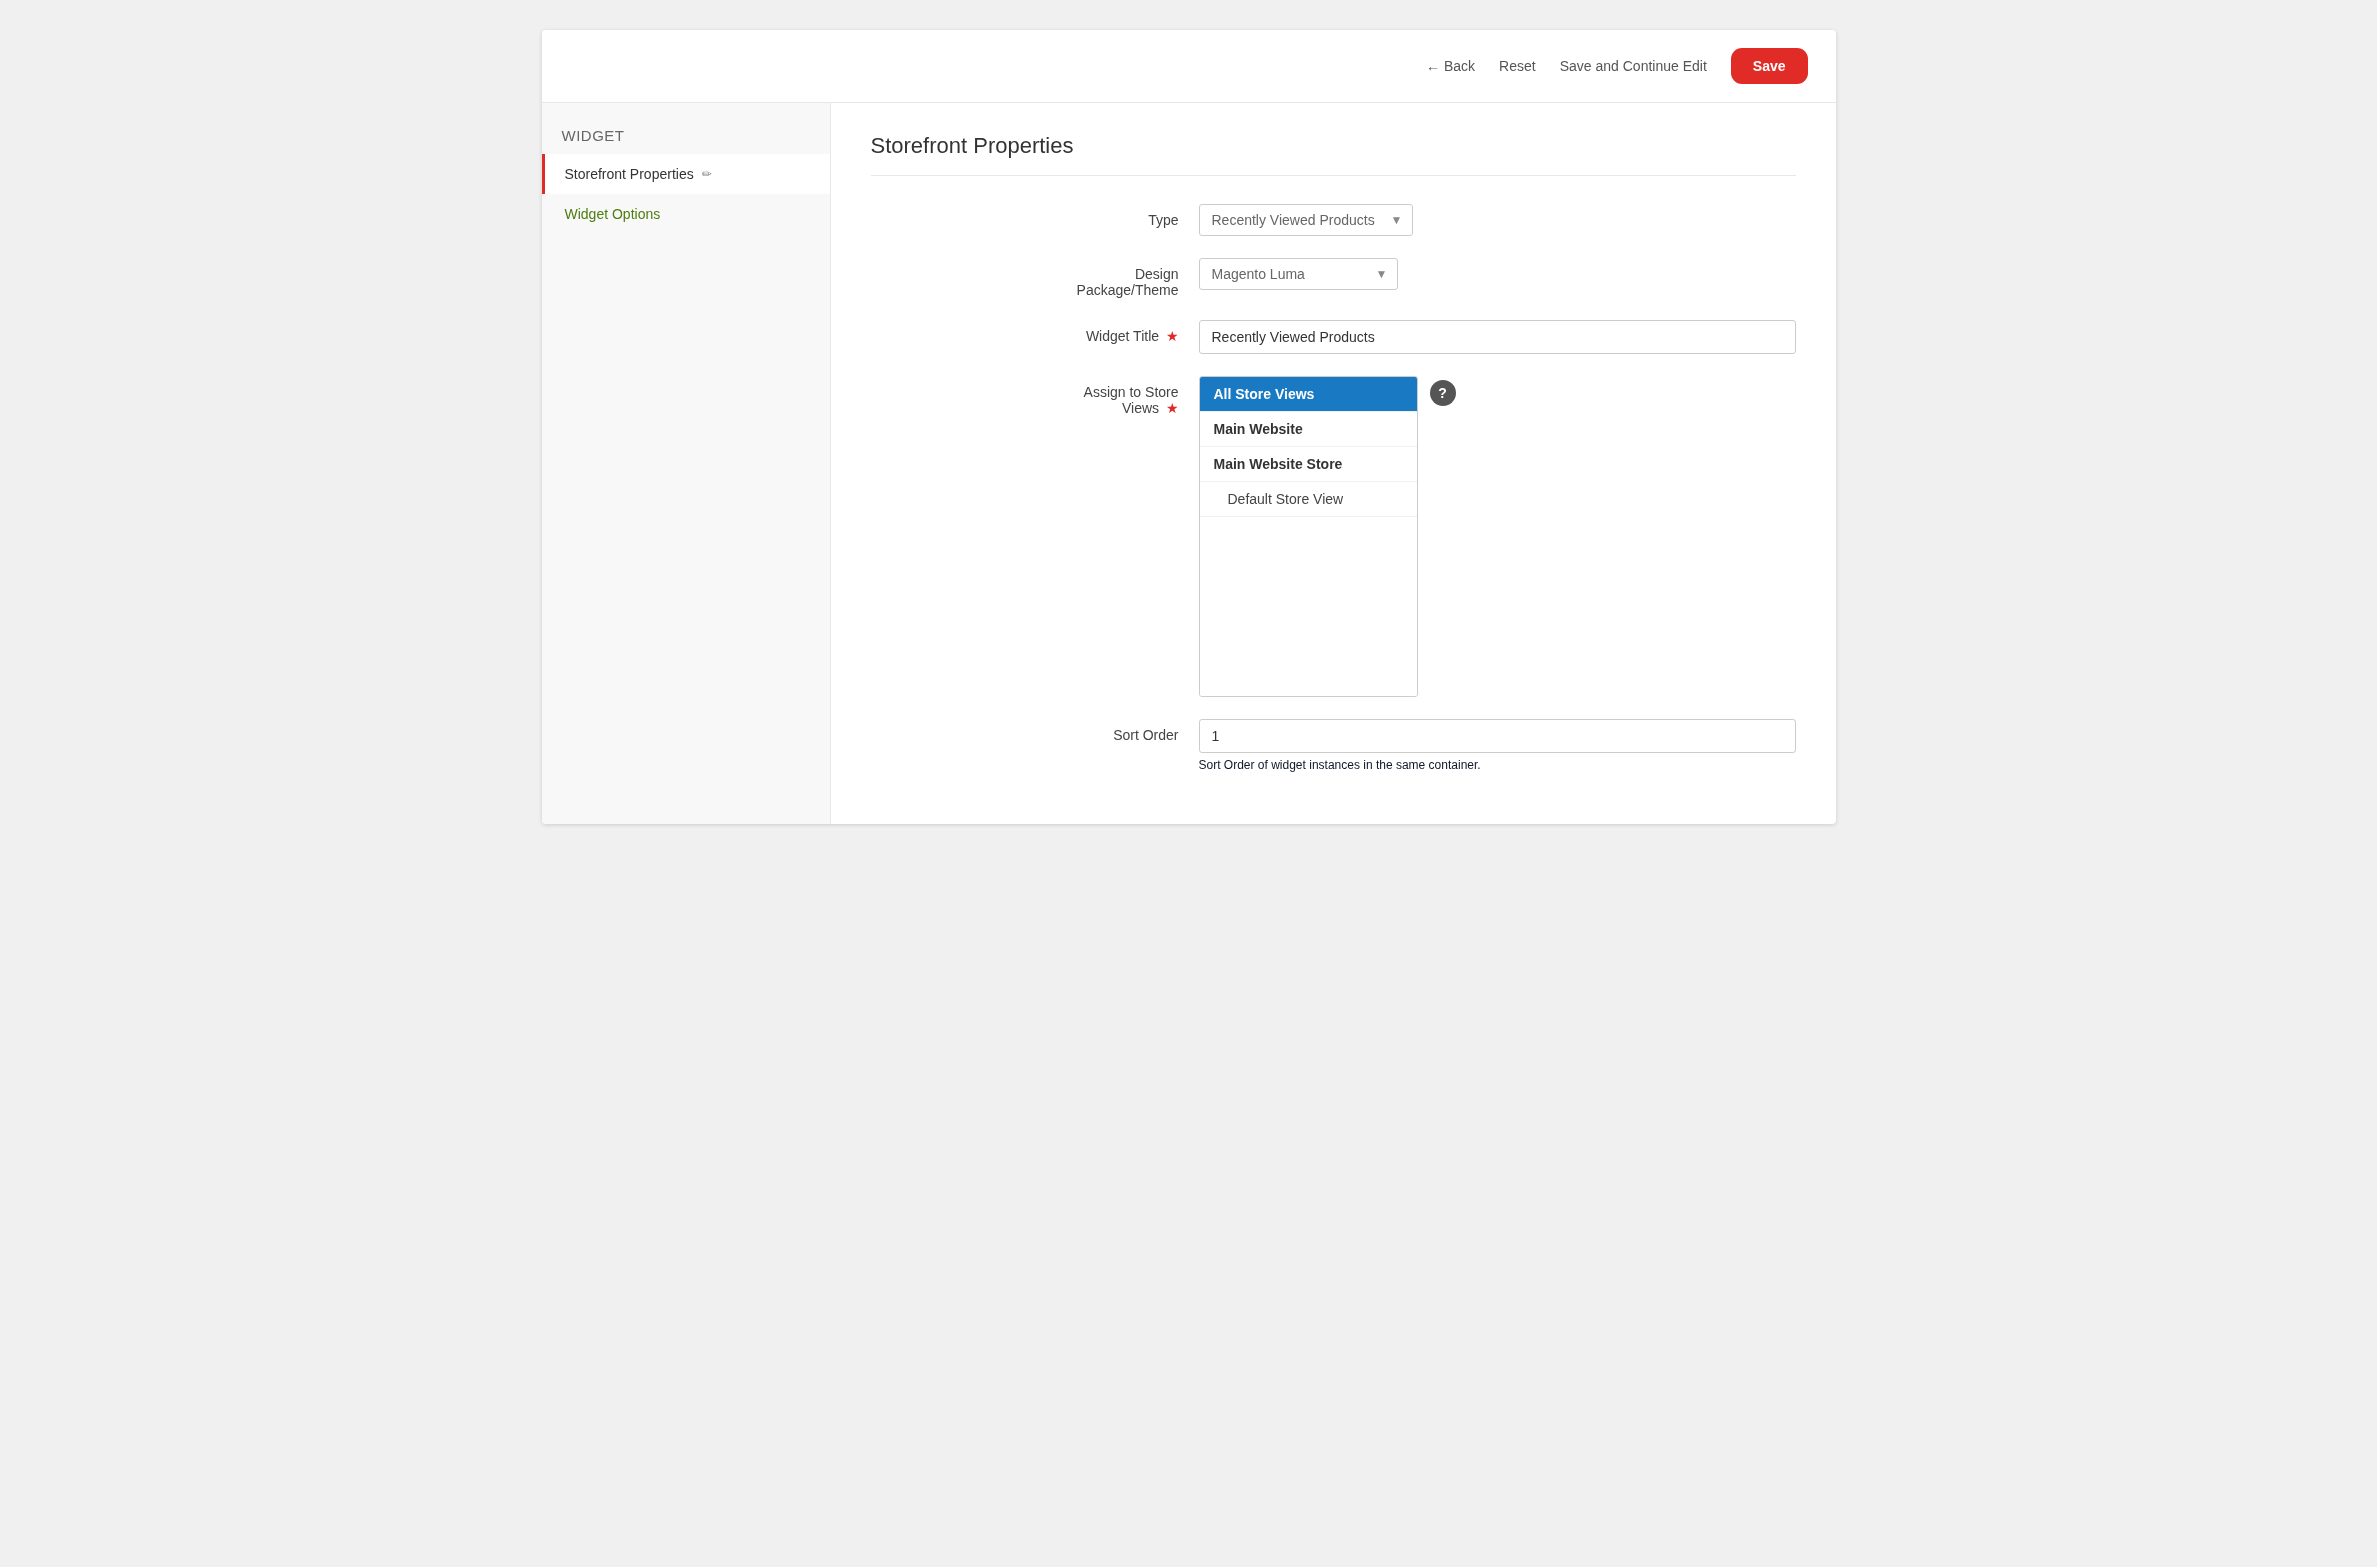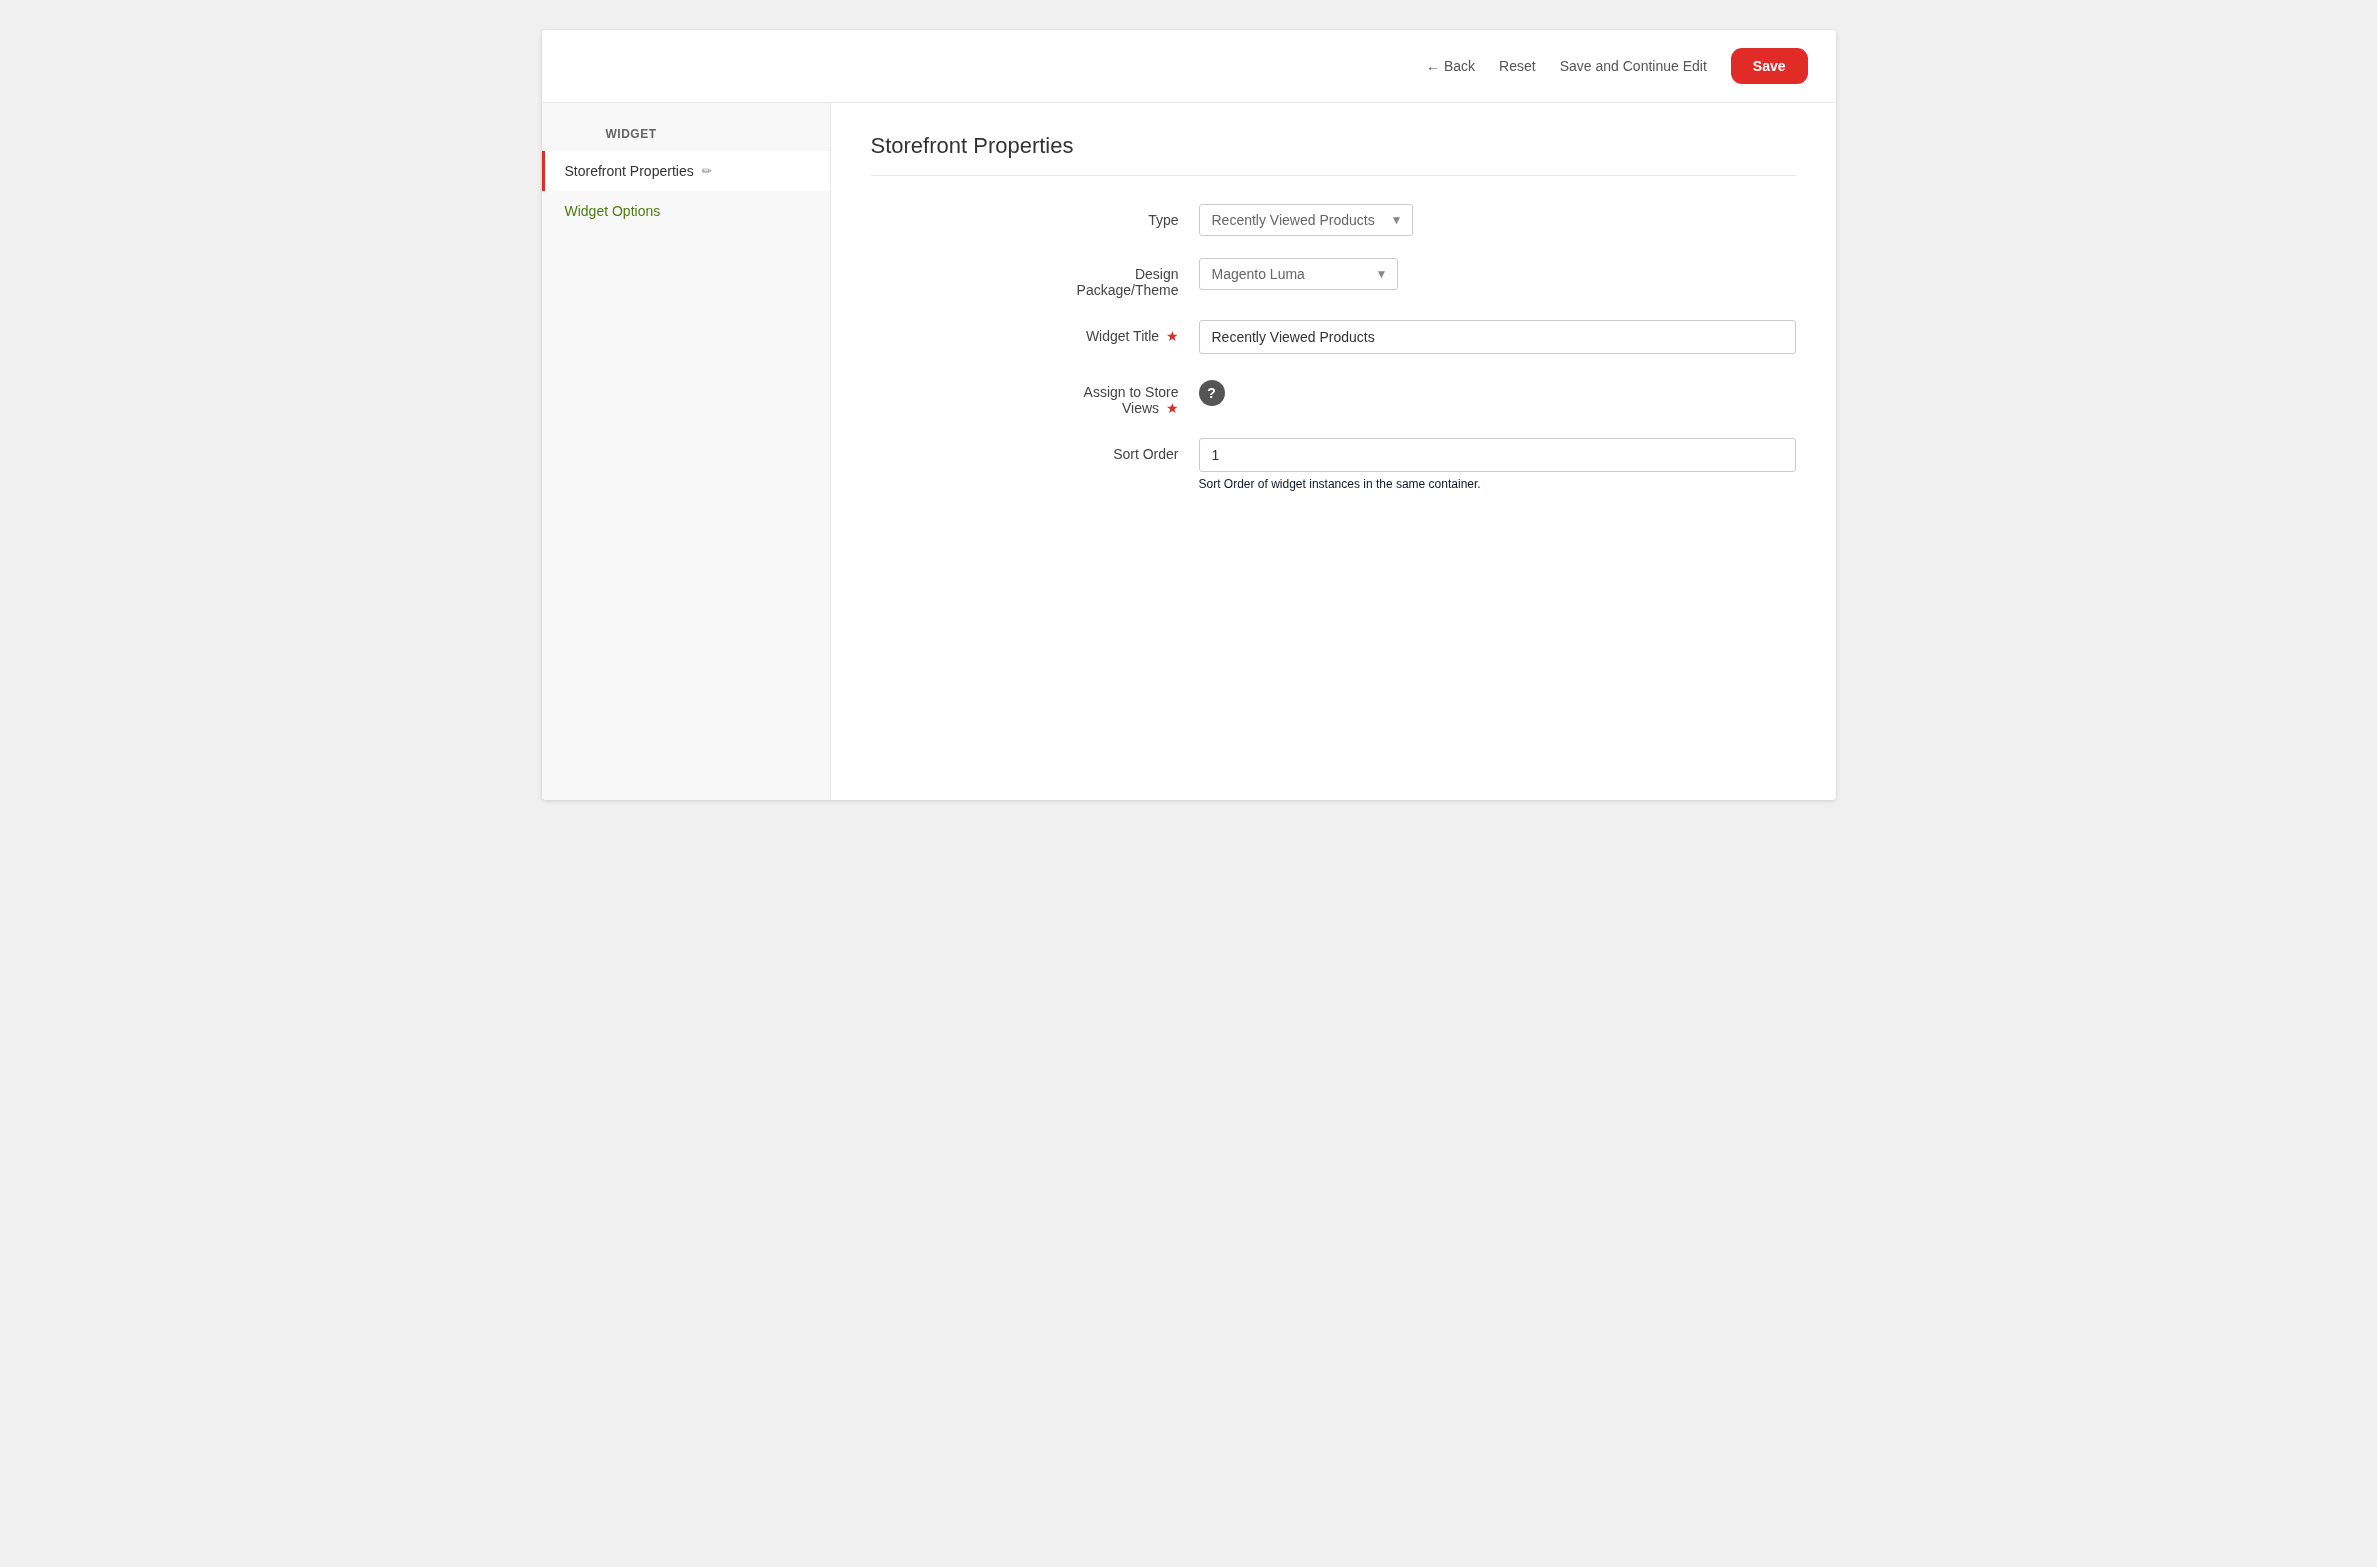--- a/index.html
+++ b/index.html
@@ -58,27 +58,26 @@
 
     
     .sidebar {
       width: 289px;
       min-width: 289px;
       background: #f8f8f8;
       border-right: 1px solid #e8e8e8;
       padding-top: 10px;
     }
     .sidebar-title {
-      font-size: 12px;
-      font-weight: 700;
+      font-size: 15px;
+      font-weight: 400;
       color: #666;
       text-transform: uppercase;
       letter-spacing: 0.5px;
       padding: 14px 20px 10px 20px;
-      margin-left: 44px;
     }
     .sidebar-item {
       display: flex;
       align-items: center;
       gap: 8px;
       padding: 12px 20px;
       cursor: pointer;
       border-left: 3px solid transparent;
       font-size: 14px;
       color: #444;
@@ -294,20 +293,27 @@
           <input type="text" class="form-input" value="Recently Viewed Products" style="">
         </div>
       </div>
 
       <div class="form-row">
         <div class="form-label">
           Assign to Store<br>Views <span class="required">★</span>
         </div>
         <div class="form-field">
           <div class="store-views-container">
+            <div class="store-views-list">
+              <div class="store-view-item selected">All Store Views</div>
+              <div class="store-view-item group-header">Main Website</div>
+              <div class="store-view-item group-header">Main Website Store</div>
+              <div class="store-view-item sub-item">Default Store View</div>
+              <div class="store-views-empty"></div>
+            </div>
             <div class="help-icon">?</div>
           </div>
         </div>
       </div>
 
       <div class="form-row">
         <div class="form-label">Sort Order</div>
         <div class="form-field sort-input-wrapper">
           <input type="text" class="form-input" value="1" style="">
           <div class="sort-hint">Sort Order of widget instances in the same container.</div>

